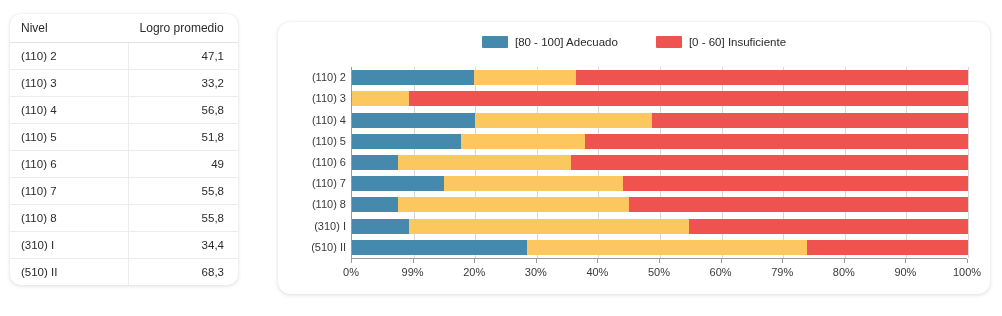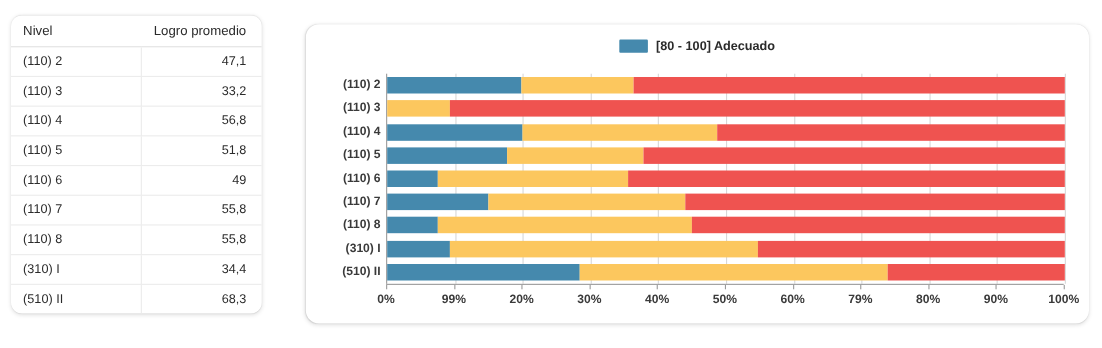--- a/index.html
+++ b/index.html
@@ -41,21 +41,21 @@
     padding: 7px 11px;
     font-weight: normal;
     white-space: nowrap;
   }
   table.nivel-table thead th {
     border-bottom: 1px solid #e2e2e2;
     font-size: 12px;
     color: #2b2b2b;
   }
   table.nivel-table thead th.col-nivel { text-align: left; }
-  table.nivel-table thead th.col-logro { text-align: center; padding-right: 14px; margin-top: 22px;}
+  table.nivel-table thead th.col-logro { text-align: left; padding-right: 14px; margin-top: 22px;}
   table.nivel-table tbody tr td {
     border-bottom: 1px solid #ececec;
   }
   table.nivel-table tbody tr:last-child td {
     border-bottom: none;
   }
   table.nivel-table td.cell-nivel {
     text-align: left;
     width: 52%;
     border-right: 1px solid #ececec;
@@ -68,21 +68,20 @@
   
   .chart-card {
     position: absolute;
     left: 278px;
     top: 22px;
     width: 712px;
     height: 272px;
     background: #ffffff;
     border-radius: 12px;
     box-shadow: 0 1px 4px rgba(0,0,0,0.13), 0 0 1px rgba(0,0,0,0.10);
-    font-weight: bold;
   }
 
   .legend {
     position: absolute;
     left: 0;
     top: 14px;
     width: 100%;
     display: flex;
     justify-content: center;
     gap: 38px;
@@ -237,20 +236,24 @@
         </tbody>
     </table>
   </div>
 
   <div class="chart-card">
 
     <div class="legend" id="chart-legend">
         <div class="legend-item">
           <span class="legend-swatch" style="background: rgb(69, 137, 173);"></span>
           <span>[80 - 100] Adecuado</span>
+        </div>
+        <div class="legend-item">
+          <span class="legend-swatch" style="background: rgb(239, 83, 80);"></span>
+          <span>[0 - 60] Insuficiente</span>
         </div>
       </div>
 
     <div class="plot">
       <div class="ylabels" id="y-labels">
           <div class="ylabel" style="top: 3.11111px;">(110) 2</div>
           <div class="ylabel" style="top: 24.3333px;">(110) 3</div>
           <div class="ylabel" style="top: 45.5556px;">(110) 4</div>
           <div class="ylabel" style="top: 66.7778px;">(110) 5</div>
           <div class="ylabel" style="top: 88px;">(110) 6</div>

